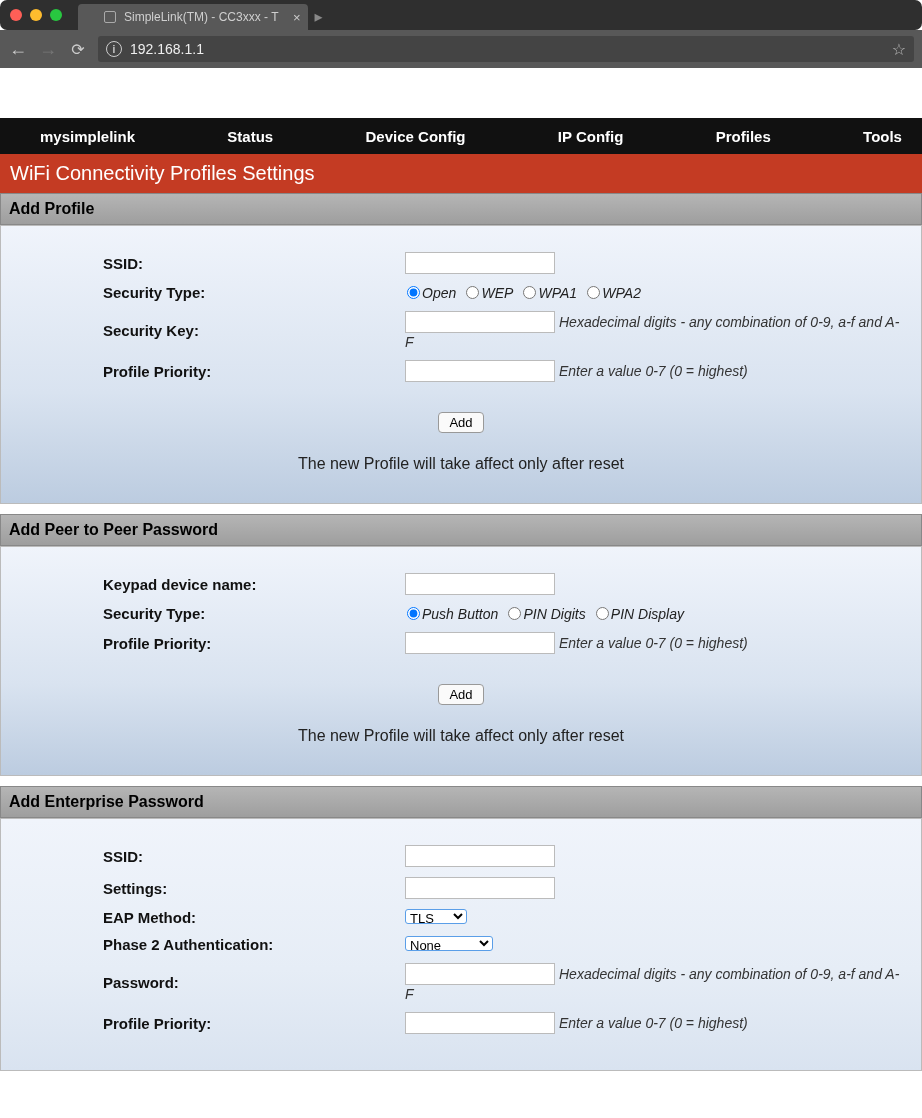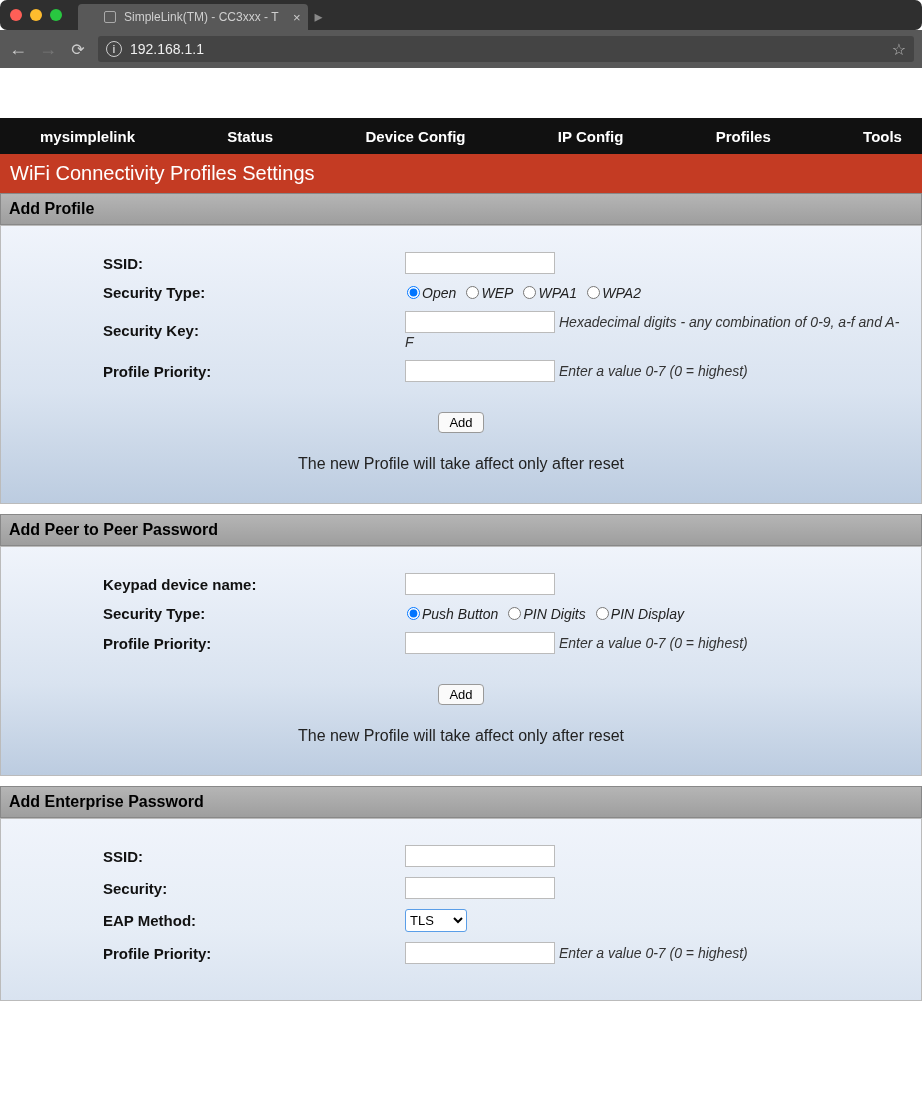--- a/index.html
+++ b/index.html
@@ -47,21 +47,21 @@
   .hint { font-style: italic; color: #333; font-size: 14px; margin-left: 4px; }
   
   input[type=text], input[type=password] { width: 150px; height: 22px; border: 1px solid #bbb; background: #fff; font-size: 13px; padding: 2px 4px; }
   
   .footer-area { text-align: center; margin-top: 24px; font-size: 16px; color: #222; }
   .add-btn { background: #fafafa; border: 1px solid #999; border-radius: 4px; padding: 2px 10px; font-size: 13px; cursor: pointer; margin-bottom: 22px; }
   
   .radio-group label { font-style: italic; font-size: 14px; color: #222; margin-right: 4px; }
   .radio-group input[type=radio] { margin-right: 2px; margin-left: 2px; position: relative; top: 1px; }
   
-  select { border: 1px solid #5a9ee8; background: #fff; font-size: 13px; height: 23px; border-radius: 3px; }
+  select { border: 1px solid #5a9ee8; background: #fff; font-size: 13px; height: 15px; border-radius: 3px; }
   select.sel-eap { width: 62px; }
   select.sel-phase2 { width: 88px; }
   select.sel-prov { width: 60px; }
 </style>
 </head>
 <body>
 
 <div class="browser-top">
   <div class="traffic-lights">
     <div class="tlight tl-red"></div>
@@ -174,27 +174,35 @@
   <span>Add Enterprise Password</span>
 </div>
 <div class="section-body" style="background: linear-gradient(#f0f4fb, #e6edf6 60%, #d9e3f0);">
   <table class="form-table">
     <tbody>
         <tr>
       <td class="lbl-cell"><span>SSID:</span></td>
       <td class="val-cell" style="padding-left:100px;"><input type="text" style=""></td>
     </tr>
     <tr>
-      <td class="lbl-cell"><span>Security:</span></td>
+      <td class="lbl-cell"><span>Settings:</span></td>
       <td class="val-cell" style="padding-left:100px;"><input type="text" style=""></td>
     </tr>
     <tr>
       <td class="lbl-cell"><span>EAP Method:</span></td>
       <td class="val-cell" style="padding-left:100px;"><select class="sel-eap"><option>TLS</option></select></td>
     </tr>
     <tr>
+      <td class="lbl-cell"><span>Phase 2 Authentication:</span></td>
+      <td class="val-cell" style="padding-left:100px;"><select class="sel-phase2"><option>None</option></select></td>
+    </tr>
+    <tr>
+      <td class="lbl-cell"><span>Password:</span></td>
+      <td class="val-cell" style="padding-left:100px;"><input type="text" style=""><span class="hint">Hexadecimal digits - any combination of 0-9, a-f and A-F</span></td>
+    </tr>
+    <tr>
       <td class="lbl-cell"><span>Profile Priority:</span></td>
       <td class="val-cell" style="padding-left:100px;"><input type="text" style=""><span class="hint">Enter a value 0-7 (0 = highest)</span></td>
     </tr>
   </tbody>
     </table>
 
 </div>
 
 </body></html>

